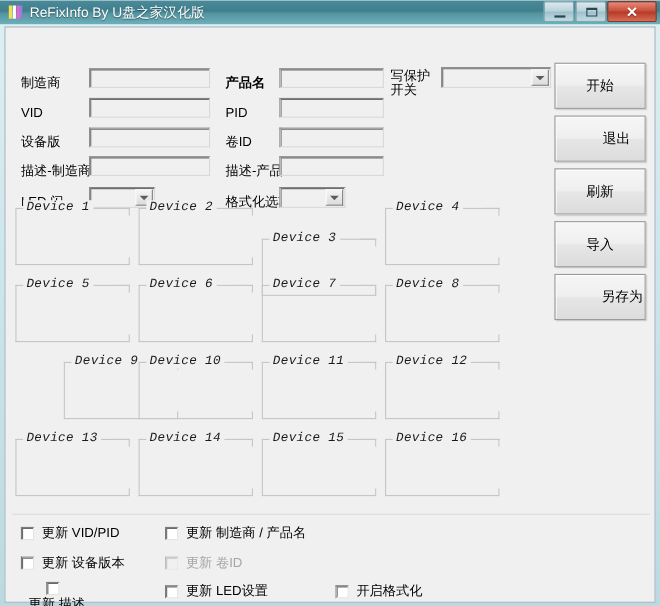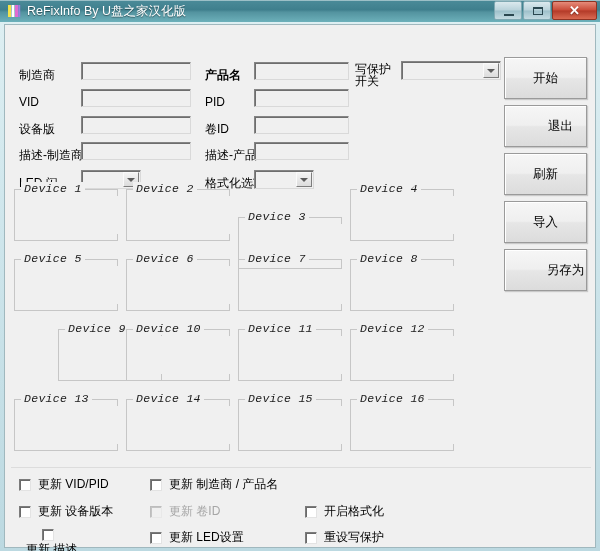--- a/index.html
+++ b/index.html
@@ -421,32 +421,28 @@
     </div>
 
     <div class="cbrow" style="left:14px; top:478px;">
       <span class="cbox"></span>
       <span class="cbtext">更新 设备版本</span>
     </div>
     <div class="cbrow disabled" style="left:145px; top:478px;">
       <span class="cbox"></span>
       <span class="cbtext">更新 卷ID</span>
     </div>
-    <div class="cbrow" style="left:300px; top:478px;">
+
+    <div class="cbrow" style="left:14px; top:504px;flex-direction:column;">
+      <span class="cbox"></span>
+      <span class="cbtext">更新 描述</span>
+    </div>
+    <div class="cbrow" style="left:145px; top:504px;">
+      <span class="cbox"></span>
+      <span class="cbtext">更新 LED设置</span>
+    </div>
+    <div class="cbrow" style="left:300px; top:504px;">
       <span class="cbox"></span>
       <span class="cbtext">开启格式化</span>
-    </div>
-
-    <div class="cbrow" style="left:14px; top:504px;flex-direction:column;">
-      <span class="cbox"></span>
-      <span class="cbtext">更新 描述</span>
-    </div>
-    <div class="cbrow" style="left:145px; top:504px;">
-      <span class="cbox"></span>
-      <span class="cbtext">更新 LED设置</span>
-    </div>
-    <div class="cbrow" style="left:300px; top:504px;">
-      <span class="cbox"></span>
-      <span class="cbtext">重设写保护</span>
     </div>
 
   </div>
 </div>
 
 </body></html>

